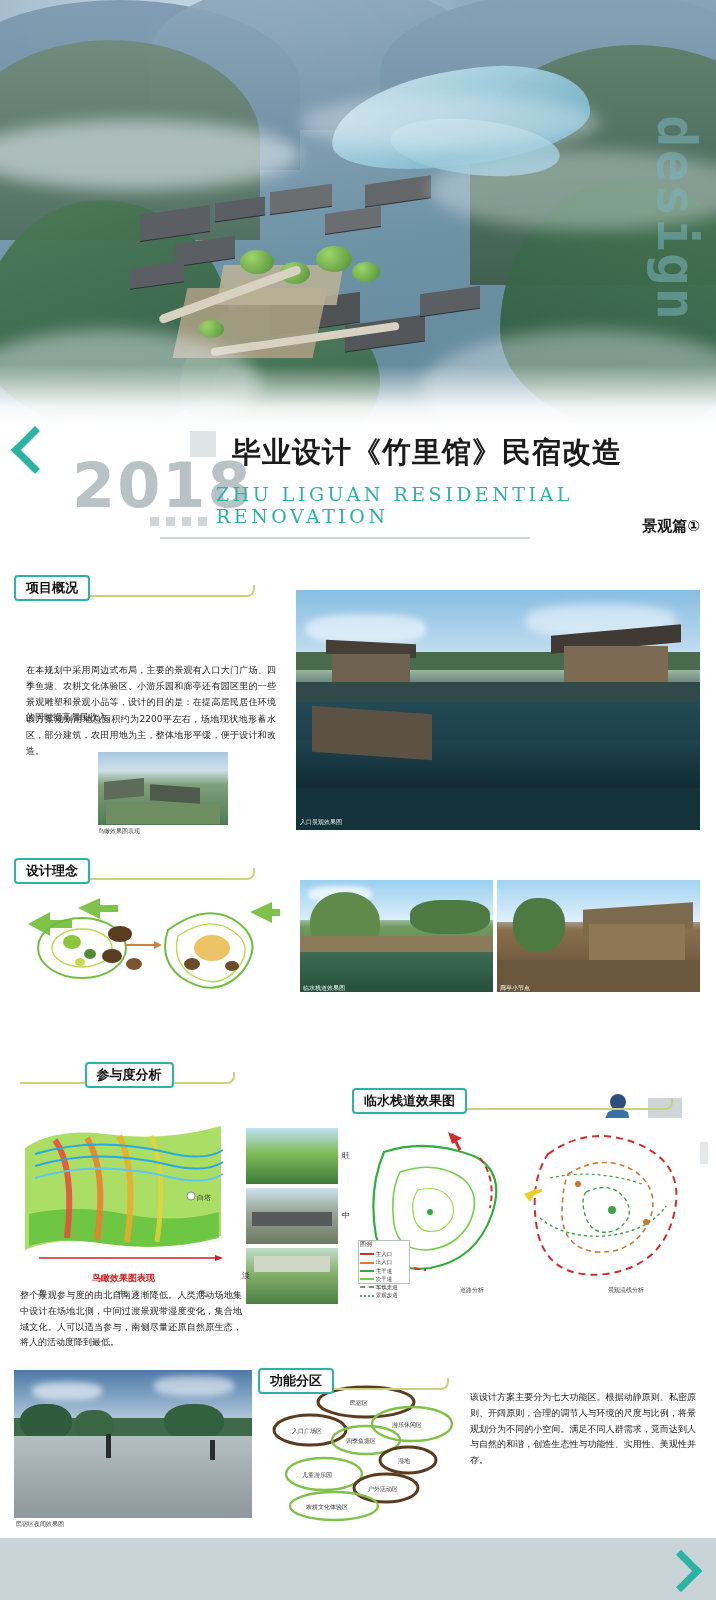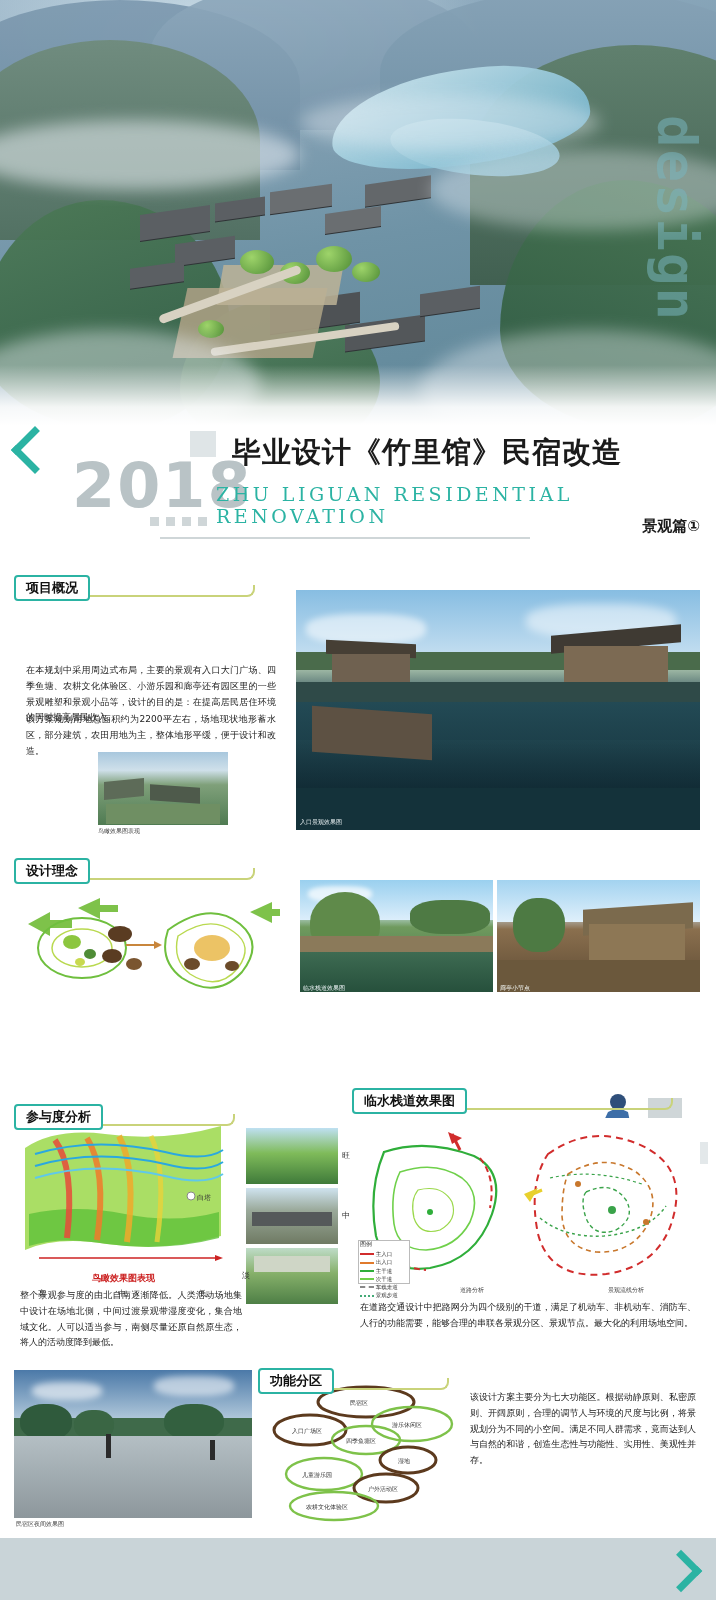--- a/index.html
+++ b/index.html
@@ -226,21 +226,21 @@
 
   <div class="ph" style="left:497px; top:880px; width:203px; height:112px; background:linear-gradient(180deg,#a7d6f0 0%,#d4e9f7 26%,#8a6f4e 44%,#5c4a33 100%);">
     <div style="position:absolute;left:0;top:0;width:203px;height:42px;background:linear-gradient(180deg,#a3d3f0,#e0f0fb);"></div>
     <div style="position:absolute;left:16px;top:18px;width:52px;height:54px;background:#4d7a43;border-radius:45%;"></div>
     <div style="position:absolute;left:86px;top:26px;width:110px;height:26px;background:#7b6a4d;transform:skewY(-4deg);"></div>
     <div style="position:absolute;left:92px;top:44px;width:96px;height:40px;background:#8d7755;"></div>
     <div style="position:absolute;left:0;top:80px;width:203px;height:32px;background:#6b583c;"></div>
   </div>
   <div class="cap" style="left:500px; top:984px; color:#f3f6f2;">廊亭小节点</div>
 
-  <div class="sec" style="left:14px; top:1104px; width:230px;">
+  <div class="sec" style="left:14px; top:1062px; width:230px;text-align:center;">
     <span class="tail" style="left:6px; width:215px;"></span>
     <span class="lab">参与度分析</span>
   </div>
 
   <div class="ph" style="left:15px; top:1118px; width:220px; height:155px; background:#fff;">
     <svg width="220" height="155" viewBox="0 0 220 155">
       <path d="M10 30 Q40 10 90 16 Q150 24 206 8 L206 118 Q150 134 92 126 Q42 118 10 132 Z" fill="#9bd84a" opacity=".85"></path>
       <path d="M14 96 Q60 86 110 96 Q160 106 204 94 L204 120 Q150 134 92 126 Q44 118 14 128 Z" fill="#5fc03a" opacity=".8"></path>
       <path d="M40 22 Q60 50 52 120" stroke="#e84a3a" stroke-width="6" fill="none" opacity=".85"></path>
       <path d="M72 20 Q92 52 82 122" stroke="#f07a2a" stroke-width="6" fill="none" opacity=".85"></path>
@@ -327,21 +327,20 @@
       <path d="M30 60 Q74 50 122 66" fill="none" stroke="#3aa34a" stroke-width="1.2" stroke-dasharray="3 3"></path>
       <circle cx="92" cy="92" r="4" fill="#3aa34a"></circle>
       <circle cx="58" cy="66" r="3" fill="#c8772c"></circle>
       <circle cx="126" cy="104" r="3" fill="#c8772c"></circle>
       <path d="M8 78 L22 72" stroke="#e8d02c" stroke-width="3"></path>
       <polygon points="4,76 18,70 10,84" fill="#e8d02c"></polygon>
     </svg>
   </div>
   <div class="cap" style="left:608px; top:1286px;">景观流线分析</div>
 
-  <div class="ptxt" style="left:360px; top:1300px; width:336px;">在道路交通设计中把路网分为四个级别的干道，满足了机动车、非机动车、消防车、人行的功能需要，能够合理的串联各景观分区、景观节点。最大化的利用场地空间。</div>
 
   <div class="sec" style="left:258px; top:1368px; width:200px;">
     <span class="tail" style="left:6px; width:185px;"></span>
     <span class="lab">功能分区</span>
   </div>
 
   <div class="ph" style="left:14px; top:1370px; width:238px; height:148px; background:linear-gradient(180deg,#3f6d9a 0%,#7fa8c8 30%,#b9c9d2 52%,#8e9aa0 100%);">
     <div style="position:absolute;left:0;top:0;width:238px;height:64px;background:linear-gradient(180deg,#4b79a8,#cfe0ea);"></div>
     <div style="position:absolute;left:18px;top:12px;width:70px;height:18px;background:rgba(255,255,255,.6);border-radius:40%;filter:blur(3px);"></div>
     <div style="position:absolute;left:140px;top:6px;width:80px;height:20px;background:rgba(255,255,255,.55);border-radius:40%;filter:blur(3px);"></div>

